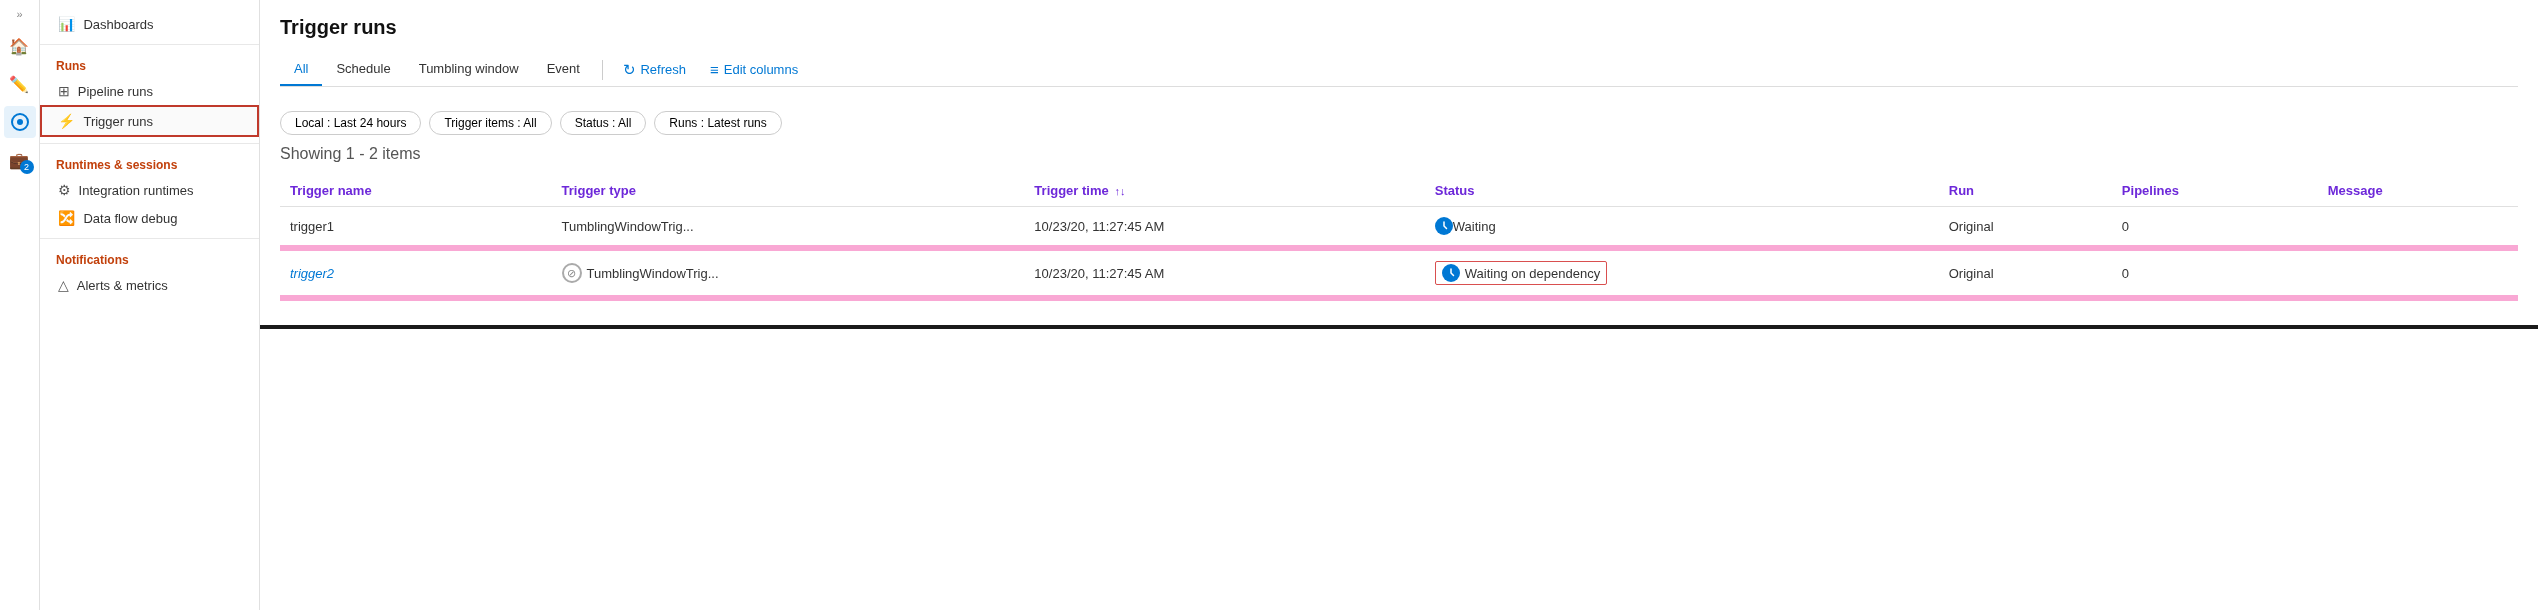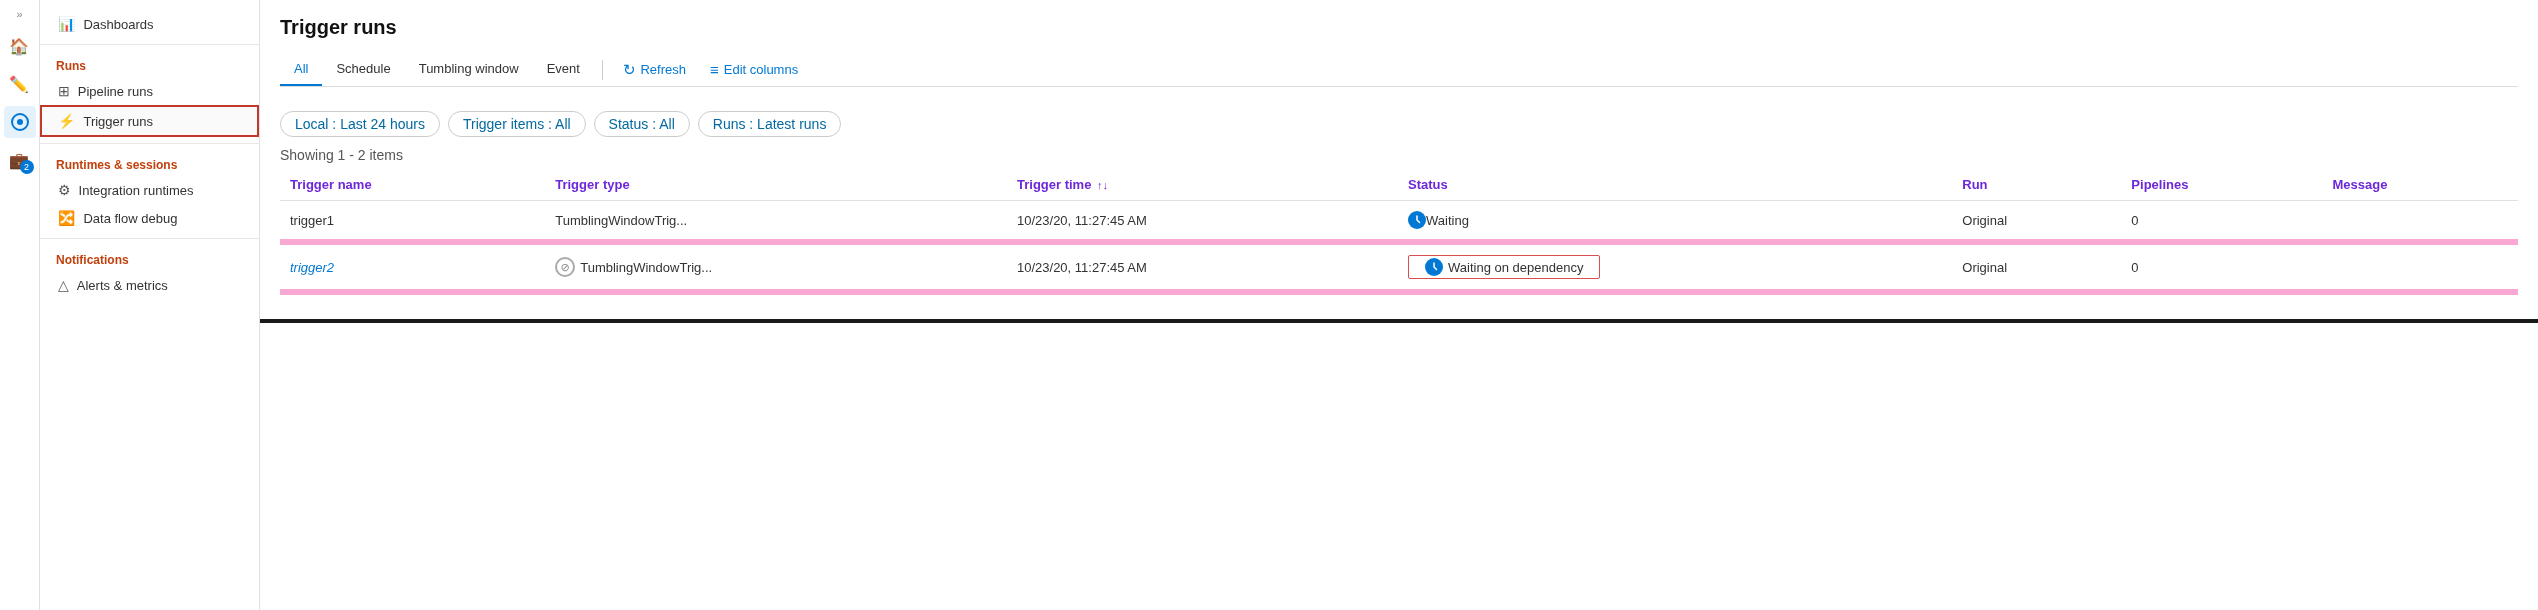--- a/index.html
+++ b/index.html
@@ -148,32 +148,32 @@
     .filter-bar {
       display: flex;
       gap: 8px;
       margin-bottom: 10px;
       flex-wrap: wrap;
     }
     .filter-chip {
       border: 1px solid #ccc;
       border-radius: 20px;
       padding: 4px 14px;
-      font-size: 14px;
-      color: #0369a1;
+      font-size: 12px;
+      color: #000000;
       cursor: pointer;
       background: #fff;
       white-space: nowrap;
     }
 
     
     .showing-text {
-      font-size: 14px;
+      font-size: 16px;
       color: #555;
-      margin-bottom: 6px;
+      margin-bottom: 12px;
     }
 
     
     .data-table {
       width: 100%;
       border-collapse: collapse;
     }
     .data-table thead th {
       text-align: left;
       font-weight: 600;
@@ -225,21 +225,21 @@
       border: 2px solid #ccc;
       display: flex;
       align-items: center;
       justify-content: center;
       font-size: 12px;
       color: #888;
     }
 
     .status-box {
       border: 1.5px solid #d94f4f;
-      padding: 2px 16px;
+      padding: 2px 6px;
       border-radius: 2px;
       display: inline-flex;
       align-items: center;
       gap: 5px;
     }
   </style>
 </head>
 <body>
 
 <div class="sidebar-icons">

